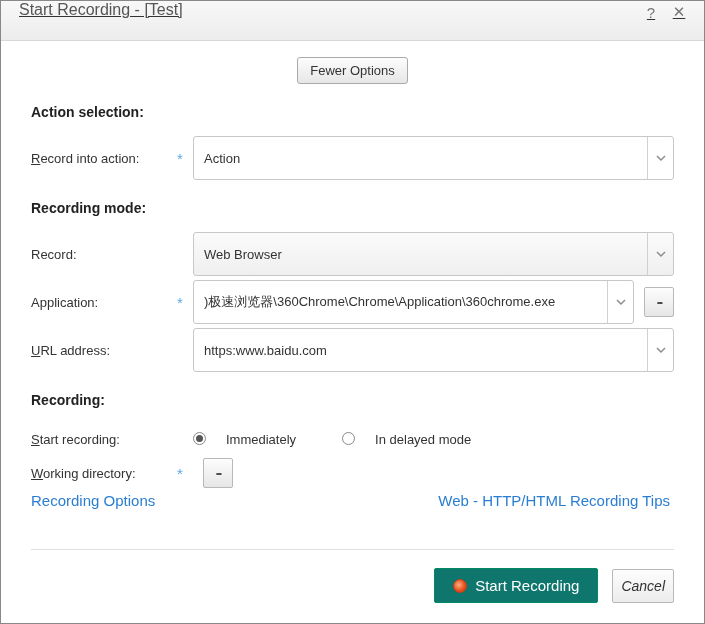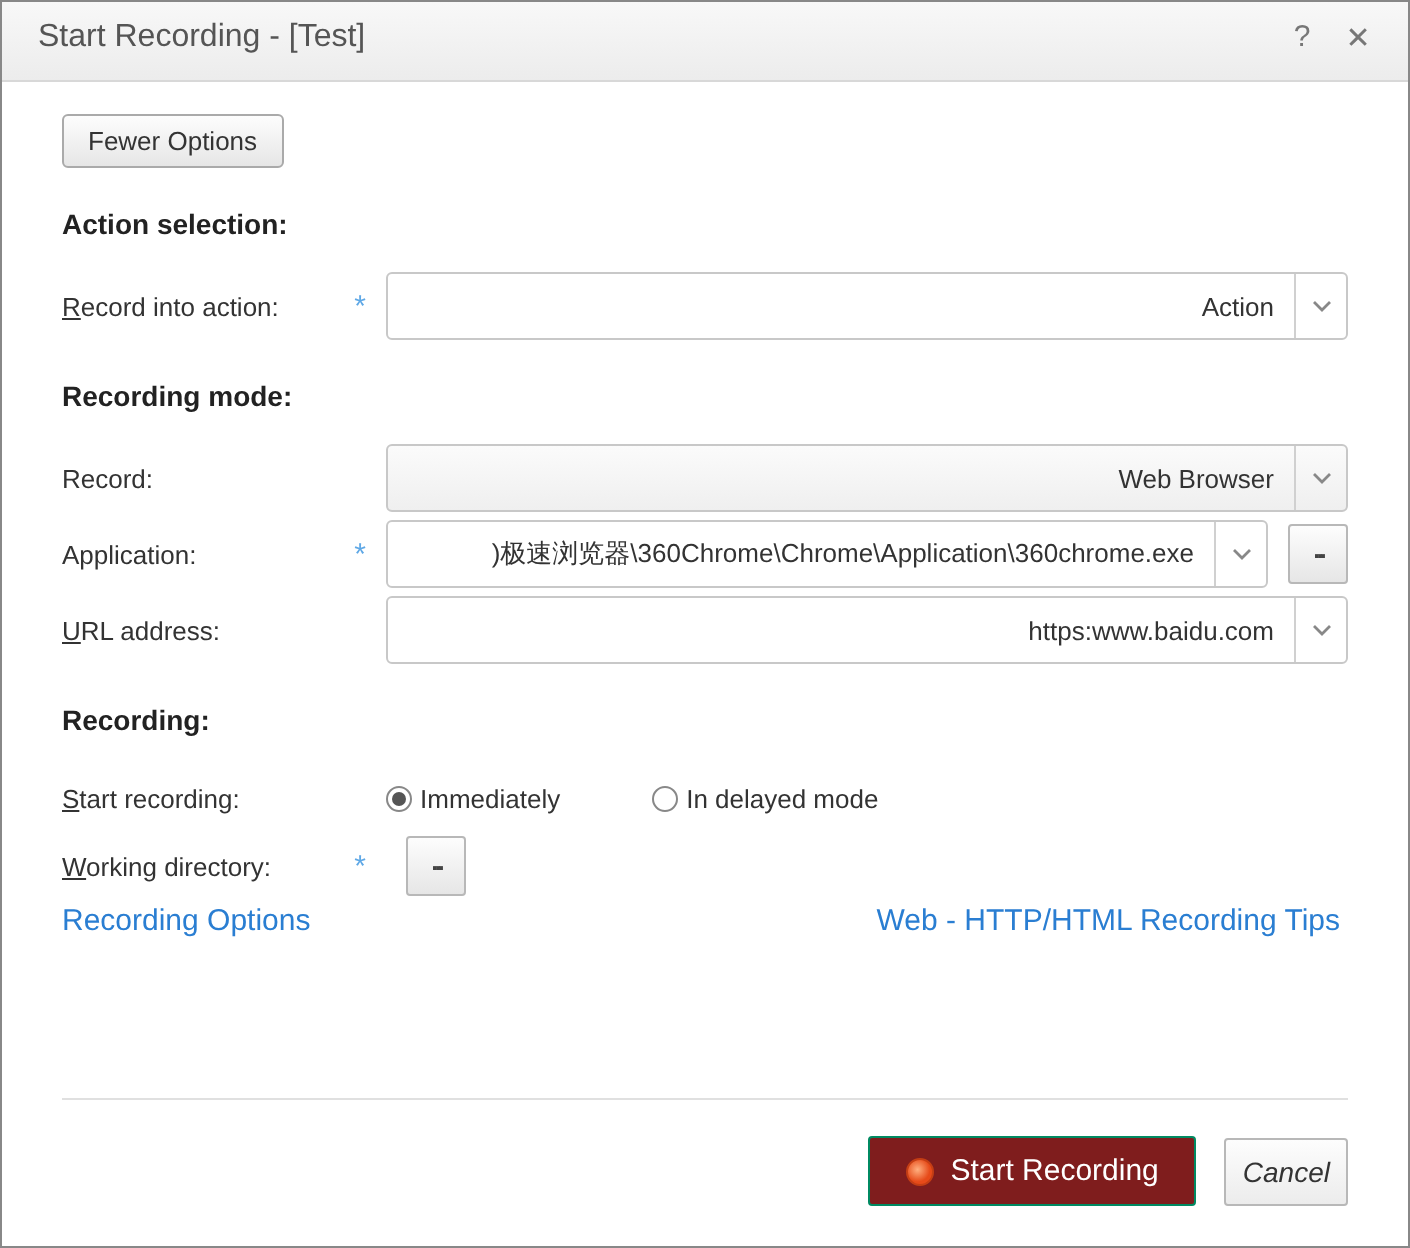--- a/index.html
+++ b/index.html
@@ -1,43 +1,43 @@
 <!DOCTYPE html>
 <html><head>
 <meta charset="utf-8">
 <style>
 * { box-sizing: border-box; margin: 0; padding: 0; }
 body { font-family: Arial, sans-serif; font-size: 13px; color: #333; background: #fff; }
 .dialog { width: 705px; height: 624px; border: 1px solid #888; background: #fff; display: flex; flex-direction: column; }
-.titlebar { height: 40px; background: linear-gradient(#f8f8f8,#ececec); border-bottom: 1px solid #d8d8d8; display: flex; align-items: center; padding: 0 14px 4px 18px; }
+.titlebar { height: 40px; background: linear-gradient(#f8f8f8,#ececec); border-bottom: 1px solid #d8d8d8; display: flex; align-items: flex-start; padding: 0 14px 4px 18px; text-decoration: underline; }
 .titlebar-title { font-size: 16px; color: #555; flex: 1; }
 .titlebar-btn { width: 22px; height: 22px; display: flex; align-items: center; justify-content: center; color: #777; font-size: 15px; cursor: pointer; margin-left: 6px; }
 .content { flex: 1; padding: 16px 30px 0 30px; overflow: hidden; }
-.row-right { display: flex; justify-content: flex-start; margin-bottom: 18px; }
+.row-right { display: flex; justify-content: center; margin-bottom: 18px; }
 .btn { border: 1px solid #aaa; border-radius: 3px; background: linear-gradient(#fdfdfd,#e6e6e6); padding: 5px 12px; font-size: 13px; color: #333; cursor: pointer; }
 .section-heading { font-weight: bold; font-size: 14px; color: #222; margin: 20px 0 16px 0; }
 .form-row { display: flex; align-items: center; margin-bottom: 4px; min-height: 30px; }
 .form-label { width: 140px; flex-shrink: 0; color: #333; font-size: 13px; }
 .form-label .ul { text-decoration: underline; }
 .asterisk { color: #5fa8e6; font-size: 15px; margin: 0 6px 0 2px; width: 14px; text-align: center; flex-shrink:0; }
 .asterisk.hidden { visibility: hidden; }
-.combo { position: relative; flex: 1; height: 34px; border: 1px solid #c8c8c8; border-radius: 3px; background: linear-gradient(#fbfbfb,#efefef); display: flex; align-items: center; text-align: right; }
+.combo { position: relative; flex: 1; height: 44px; border: 1px solid #c8c8c8; border-radius: 3px; background: linear-gradient(#fbfbfb,#efefef); display: flex; align-items: center; }
 .combo.flat { background: #fff; }
 .combo-text { flex: 1; padding: 0 10px; color: #333; font-size: 13px; overflow: hidden; white-space: nowrap; text-overflow: ellipsis; }
 .combo-arrow { width: 26px; height: 100%; border-left: 1px solid #d0d0d0; display: flex; align-items: center; justify-content: center; color: #888; }
 .combo-arrow svg { width: 10px; height: 10px; }
 .browse-btn { width: 30px; height: 30px; margin-left: 10px; border: 1px solid #b8b8b8; border-radius: 2px; background: linear-gradient(#fdfdfd,#e6e6e6); display: flex; align-items: center; justify-content: center; font-weight: bold; color: #444; cursor: pointer; letter-spacing: -2px; padding-bottom: 6px; }
 .radio-group { display: flex; align-items: center; gap: 46px; flex:1; }
-.radio-item { display: flex; align-items: center; gap: 4px; cursor: pointer; }
+.radio-item { display: flex; align-items: flex-start; gap: 20px; cursor: pointer; }
 .radio-circle { width: 13px; height: 13px; border: 1px solid #888; border-radius: 50%; display: flex; align-items: center; justify-content: center; background: #fff; }
 .radio-circle.checked::after { content: ""; width: 7px; height: 7px; background: #555; border-radius: 50%; }
 .links-row { display: flex; justify-content: space-between; margin-top: 0px; padding-right: 4px; }
 .link { color: #2a7ed2; font-size: 15px; cursor: pointer; }
 .footer { border-top: 1px solid #e0e0e0; margin: 28px 30px 0 30px; padding: 18px 0 20px 0; display: flex; justify-content: flex-end; gap: 14px; align-items: center; }
-.btn-primary { background: #7f1d1d; border: 1px solid #008a62; color: #fff; font-size: 15px; padding: 8px 18px; border-radius: 2px; display: flex; align-items: center; gap: 8px; cursor: pointer; text-align: right; }
+.btn-primary { background: #0f766e; border: 1px solid #008a62; color: #fff; font-size: 15px; padding: 8px 18px; border-radius: 2px; display: flex; align-items: center; gap: 8px; cursor: pointer; text-align: right; }
 .rec-icon { width: 14px; height: 14px; border-radius: 50%; background: radial-gradient(circle at 40% 40%, #ffb080, #e64a19 60%); border: 1px solid #c43e14; }
 .btn-secondary { border: 1px solid #b8b8b8; background: linear-gradient(#fdfdfd,#ececec); padding: 8px 8px; font-size: 14px; color: #333; border-radius: 2px; cursor: pointer; font-style: italic; }
 </style>
 </head>
 <body>
 
 <div class="dialog">
 
   <div class="titlebar">
     <div class="titlebar-title">Start Recording - [Test]</div>

